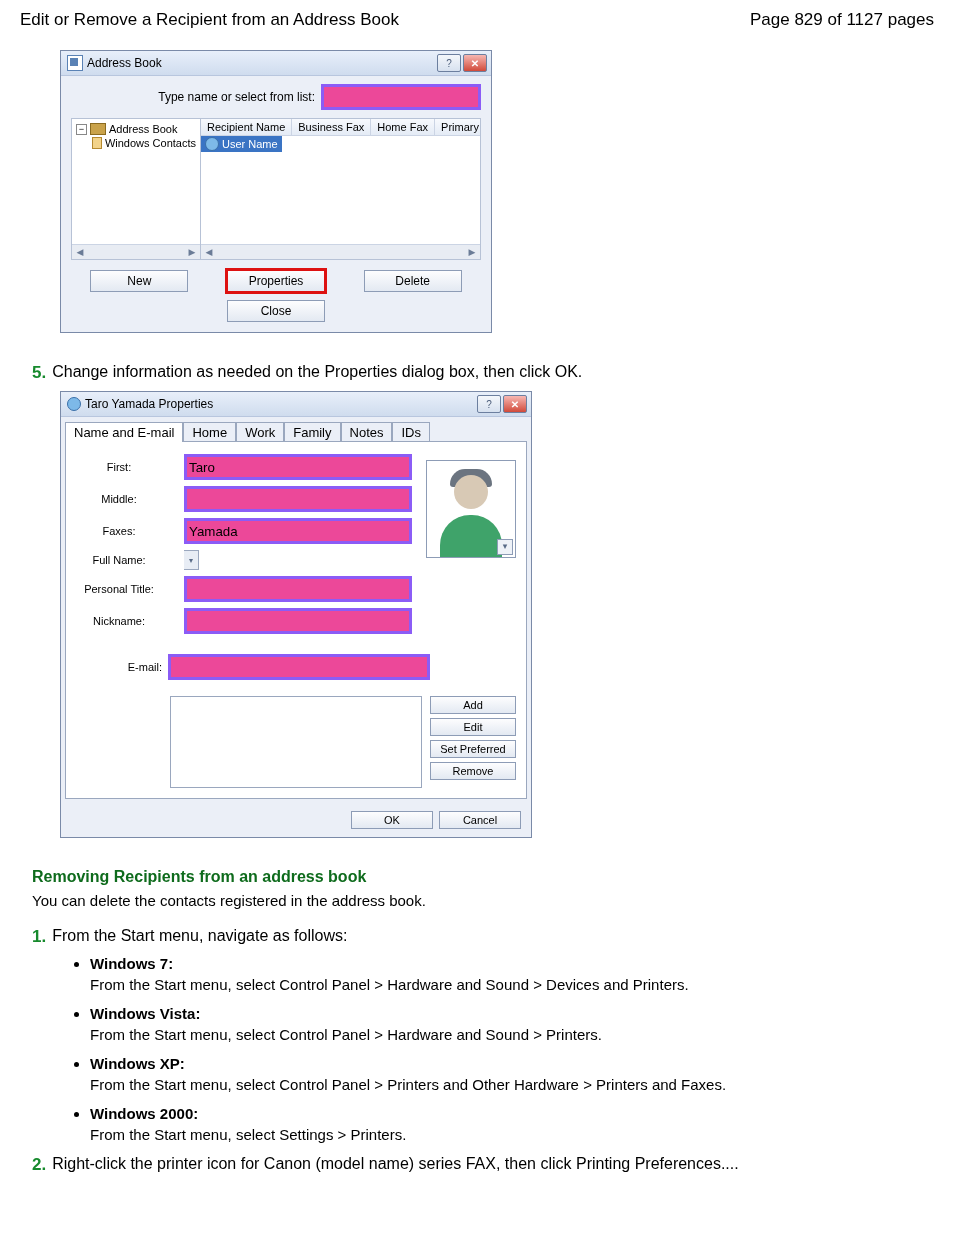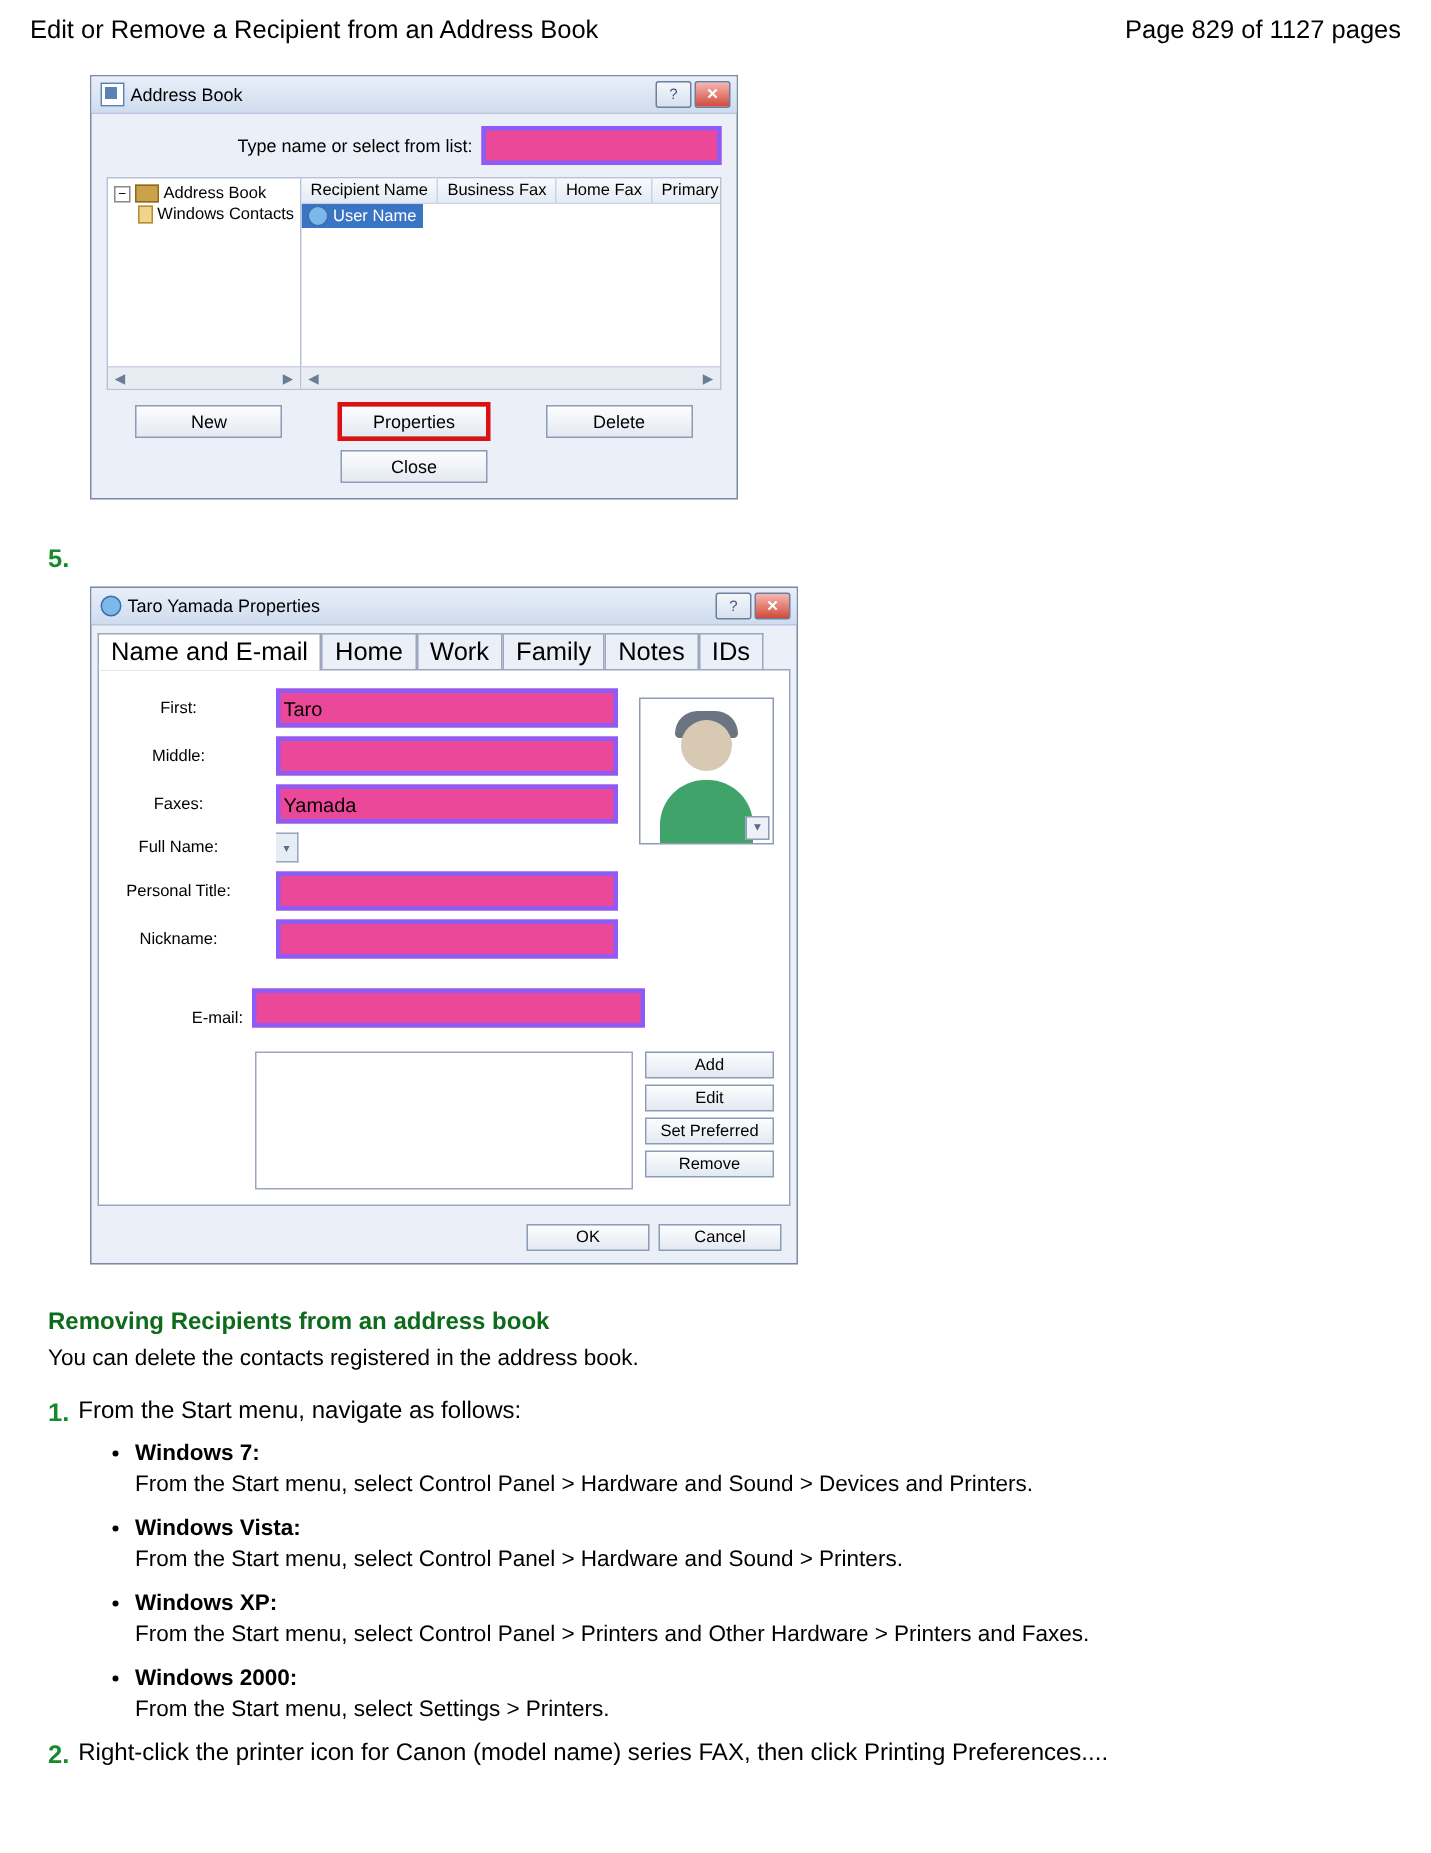--- a/index.html
+++ b/index.html
@@ -105,21 +105,21 @@
     padding:3px 18px;font-size:12px;font-family:Tahoma,Arial,sans-serif;
     min-width:60px;text-align:center;
   }
   .btn-row{display:flex;justify-content:space-around;margin-top:6px;}
   .btn-row2{display:flex;justify-content:center;margin-top:8px;}
   .hl-red{outline:3px solid #d11; outline-offset:-1px;}
 
   
   .win2 { width:470px; }
   .tabs {
-    display:flex; gap:0; margin:4px 4px 0 4px; font-size:17px;
+    display:flex; gap:0; margin:4px 4px 0 4px; font-size:13px;
   }
   .tab {
     border:1px solid #9aa7be;border-bottom:none;padding:2px 8px;
     background:#ebeff7;position:relative;top:1px;
   }
   .tab.active{background:#fff;z-index:2;}
   .tab-body{
     border:1px solid #9aa7be;background:#fff;margin:0 4px 4px 4px;padding:12px 10px 10px 10px;
     position:relative;
   }
@@ -148,21 +148,21 @@
   .section-h{color:#0e6b1c;font-weight:bold;font-size:16px;margin-top:16px;margin-bottom:6px;padding-left:12px;}
   .section-p{padding-left:12px;margin-bottom:18px;}
   ul.os-list{list-style:disc;padding-left:70px;margin:6px 0;}
   ul.os-list li{margin-bottom:12px;}
   ul.os-list .os{font-weight:bold;display:block;margin-bottom:4px;}
   .ic-book{width:14px;height:10px;background:#c9a24a;border:1px solid #8b6b20;display:inline-block;}
   .ic-contacts{width:14px;height:10px;background:#f2d38a;border:1px solid #b58a30;display:inline-block;}
   .ic-user{width:12px;height:12px;border-radius:50%;background:#7db9e8;border:1px solid #3a6fa8;display:inline-block;}
   .tree-exp{width:9px;height:9px;border:1px solid #888;display:inline-flex;align-items:center;justify-content:center;font-size:9px;line-height:7px;}
   .combo-dd{width:14px;height:18px;border:1px solid #9aa7be;border-left:none;background:#e8edf5;display:inline-flex;align-items:center;justify-content:center;font-size:8px;color:#5a6c88;}
-  .email-row{display:flex;align-items:flex-end;margin-bottom:16px;}
+  .email-row{display:flex;align-items:center;margin-bottom:16px;}
   .email-row label{width:86px;text-align:right;margin-right:6px;font-size:11px;}
 </style>
 </head>
 <body>
 
 <div class="page">
   <div class="header-row">
     <div>Edit or Remove a Recipient from an Address Book</div>
     <div>Page 829 of 1127 pages</div>
   </div>
@@ -224,20 +224,21 @@
         </div>
         <div class="btn-row2">
           <div class="btn">Close</div>
         </div>
       </div>
     </div>
   </div>
 
   <div class="step">
     <span class="step-num">5.</span>
+    <span>Change information as needed on the Properties dialog box, then click OK.</span>
   </div>
 
   <div class="dialog-wrap">
     <div class="win win2">
       <div class="win-title">
         <div class="tleft">
           <span class="ic-user" style="width:12px;height:12px;"></span>
           <span>Taro Yamada Properties</span>
         </div>
         <div class="win-btns">

